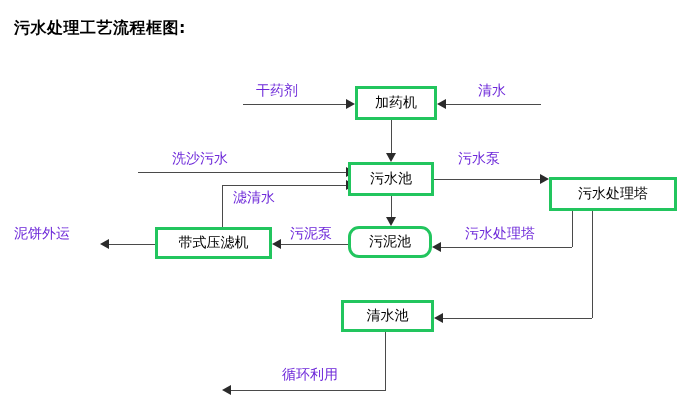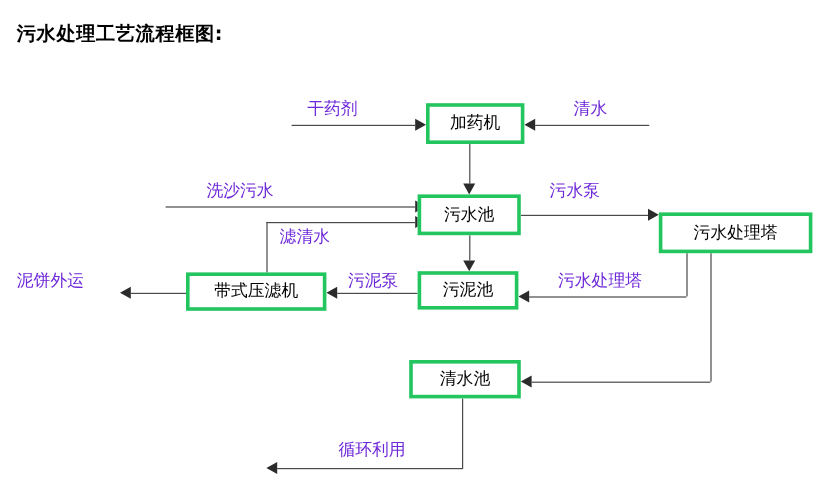--- a/index.html
+++ b/index.html
@@ -119,21 +119,21 @@
   <div class="node" style="left:549px; top:177px; width:128px; height:34px;">污水处理塔</div>
 
   <div class="vline" style="left:391px; top:196px; height:21px;"></div>
   <div class="arrow arrow-down" style="left:386px; top:217px;"></div>
 
   <div class="vline" style="left:572px; top:196px; height:51px;"></div>
   <div class="hline" style="left:441px; top:247px; width:131px;"></div>
   <div class="arrow arrow-left" style="left:432px; top:242px;"></div>
   <div class="edge-label" style="left:465px; top:225px;">污水处理塔</div>
 
-  <div class="node" style="left:348px; top:226px; width:84px; height:32px;">污泥池</div>
+  <div class="node" style="left:348px; top:226px; width:84px; height:32px;border-radius:11px;">污泥池</div>
 
   <div class="edge-label" style="left:290px; top:225px;">污泥泵</div>
   <div class="hline" style="left:281px; top:244px; width:67px;"></div>
   <div class="arrow arrow-left" style="left:272px; top:239px;"></div>
 
   <div class="node" style="left:155px; top:227px; width:117px; height:32px;">带式压滤机</div>
 
   <div class="edge-label" style="left:14px; top:225px;">泥饼外运</div>
   <div class="hline" style="left:109px; top:244px; width:46px;"></div>
   <div class="arrow arrow-left" style="left:100px; top:239px;"></div>

